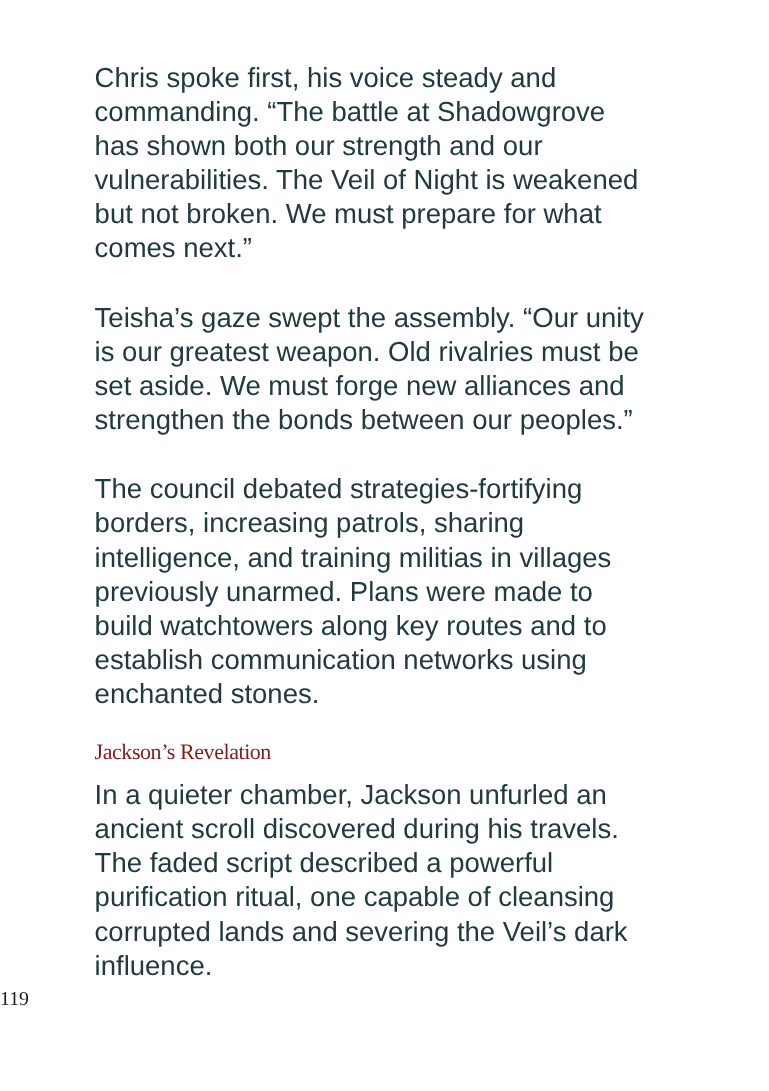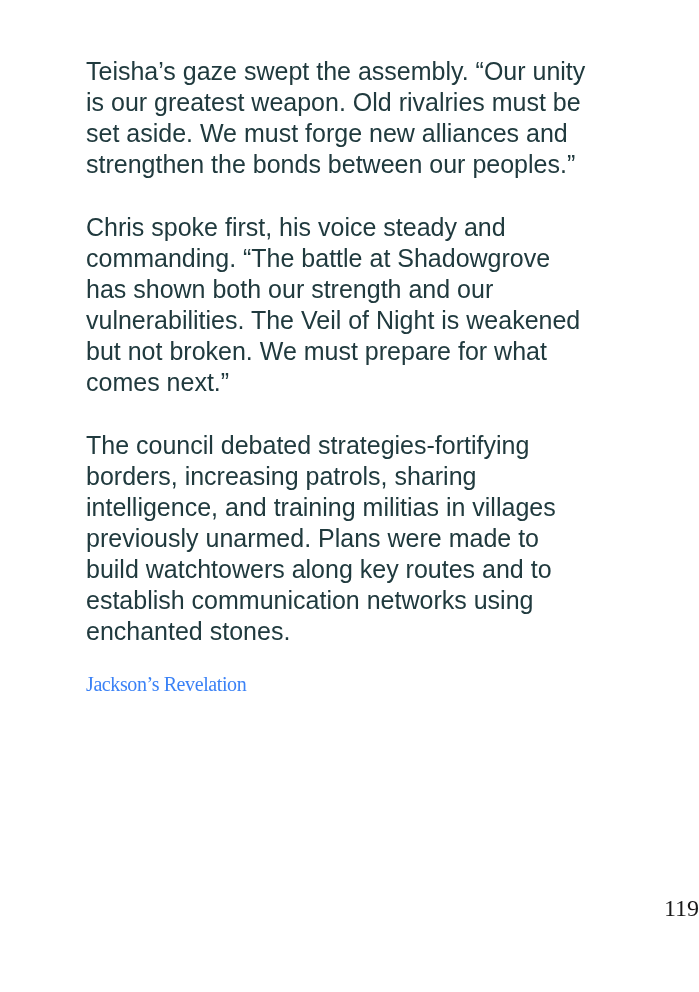--- a/index.html
+++ b/index.html
@@ -36,52 +36,58 @@
   .body-para.last {
     margin-bottom: 0;
   }
   .section-heading {
     margin: 0 0 11px 0;
     font-family: "Liberation Serif", serif;
     font-weight: normal;
     font-size: 20px;
     line-height: 26px;
     letter-spacing: -0.4px;
-    color: #3b82f6;
+    color: #7f1d1d;
   }
   .page-number {
     position: absolute;
     left: 0;
     top: 897px;
     width: 699px;
-    text-align: right;
+    text-align: left;
     font-family: "Liberation Serif", serif;
-    font-size: 24px;
+    font-size: 18px;
     line-height: 22px;
     color: #1a1a1a;
   }
 </style>
 </head>
 <body>
 
 <div class="page">
   <div class="text-block">
-    <p class="body-para">Teisha’s gaze swept the assembly. “Our unity
-is our greatest weapon. Old rivalries must be
-set aside. We must forge new alliances and
-strengthen the bonds between our peoples.”</p>
     <p class="body-para">Chris spoke first, his voice steady and
 commanding. “The battle at Shadowgrove
 has shown both our strength and our
 vulnerabilities. The Veil of Night is weakened
 but not broken. We must prepare for what
 comes next.”</p>
+    <p class="body-para">Teisha’s gaze swept the assembly. “Our unity
+is our greatest weapon. Old rivalries must be
+set aside. We must forge new alliances and
+strengthen the bonds between our peoples.”</p>
     <p class="body-para tight">The council debated strategies-fortifying
 borders, increasing patrols, sharing
 intelligence, and training militias in villages
 previously unarmed. Plans were made to
 build watchtowers along key routes and to
 establish communication networks using
 enchanted stones.</p>
     <h2 class="section-heading">Jackson’s Revelation</h2>
+    <p class="body-para last">In a quieter chamber, Jackson unfurled an
+ancient scroll discovered during his travels.
+The faded script described a powerful
+purification ritual, one capable of cleansing
+corrupted lands and severing the Veil’s dark
+influence.</p>
   </div>
   <div class="page-number">119</div>
 </div>
 
 </body></html>

